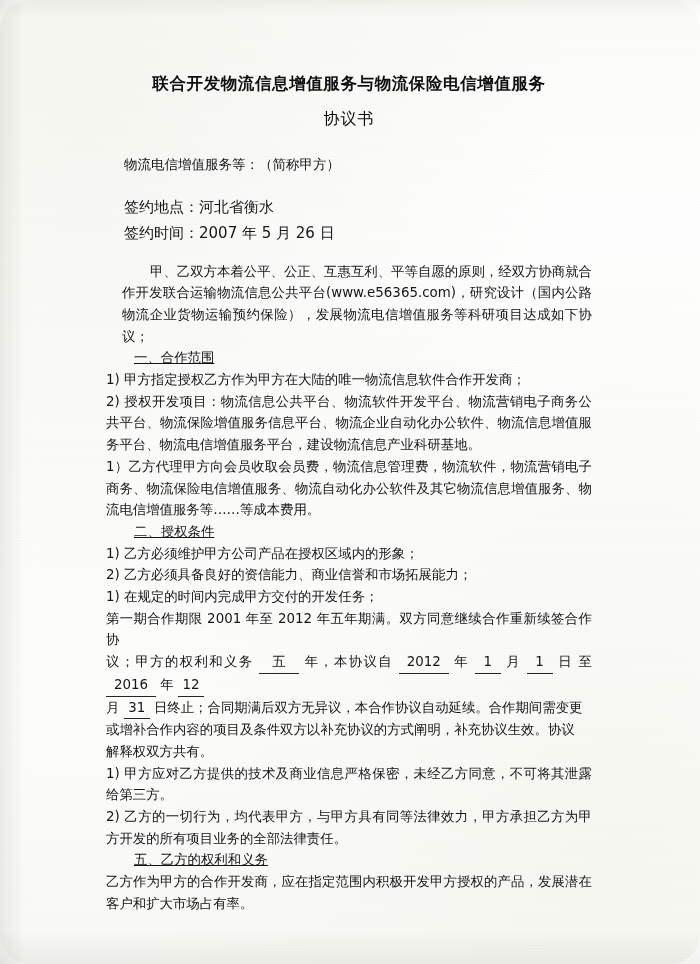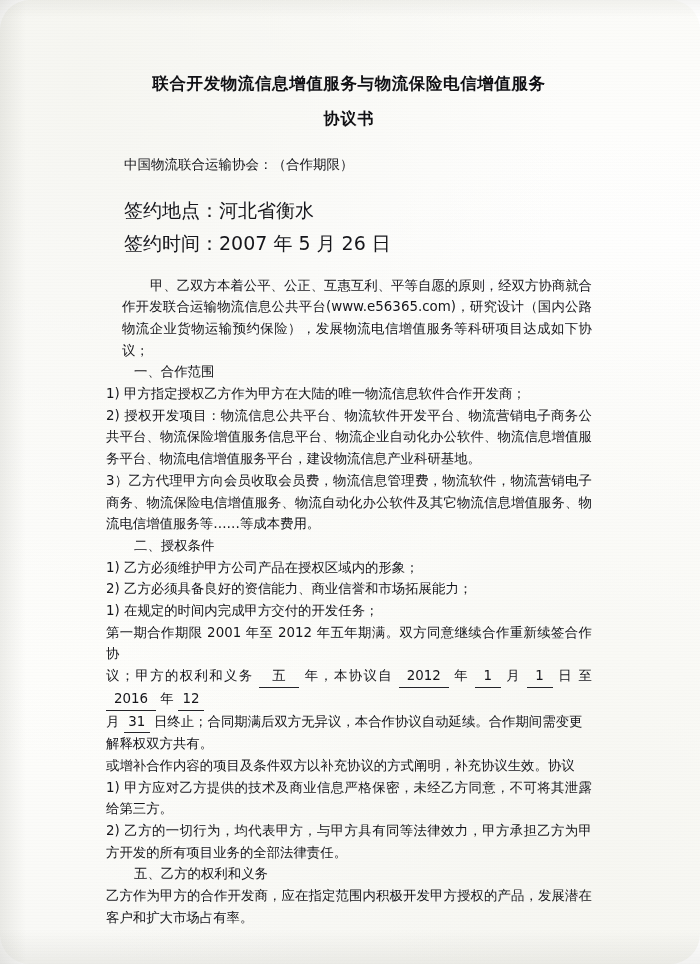--- a/index.html
+++ b/index.html
@@ -45,39 +45,39 @@
     font-family: "DejaVu Sans", sans-serif;
     font-weight: bold;
     font-size: 16.5px;
     letter-spacing: 0.6px;
     line-height: 1.5;
     color: #101014;
     margin: 0 0 2px 0;
   }
   .doc-subtitle {
     text-align: center;
-    font-weight: bold;
+    font-weight: normal;
     font-size: 16px;
     letter-spacing: 1px;
     margin: 12px 0 24px 0;
     color: #101014;
   }
   .party-line {
     font-size: 13.5px;
     line-height: 1.5;
     margin: 0 0 20px 0;
     padding-left: 18px;
     color: #15151a;
   }
   .meta-block {
     padding-left: 18px;
     margin-bottom: 14px;
   }
   .meta-line {
-    font-size: 19px;
+    font-size: 15px;
     line-height: 1.75;
     color: #15151a;
   }
   .body-block {
     margin-top: 8px;
   }
   .para {
     font-size: 13.4px;
     line-height: 1.62;
     margin: 0;
@@ -87,20 +87,21 @@
   .para.indent {
     text-indent: 28px;
     margin-left: 16px;
   }
   .section-head {
     font-size: 13.4px;
     line-height: 1.62;
     margin: 0;
     text-indent: 28px;
     color: #121217;
+    text-decoration: underline;
   }
   .blank {
     display: inline-block;
     min-width: 34px;
     border-bottom: 1px solid #24242a;
     text-align: center;
     padding: 0 3px;
   }
   .blank.wide {
     min-width: 44px;
@@ -133,39 +134,39 @@
 <div class="page">
   <div class="edge-shadow-t"></div>
   <div class="edge-shadow-l"></div>
   <div class="edge-shadow-b"></div>
 
   <div class="content">
 
     <h1 class="doc-title">联合开发物流信息增值服务与物流保险电信增值服务</h1>
     <h2 class="doc-subtitle">协议书</h2>
 
-    <p class="party-line">中国物流联合运输协会：（合作期限）</p>
+    <p class="party-line">物流电信增值服务等：（简称甲方）</p>
 
     <div class="meta-block">
       <div class="meta-line">
         <span>签约地点：</span><span>河北省衡水</span>
       </div>
       <div class="meta-line">
         <span>签约时间：</span><span>2007 年 5 月 26 日</span>
       </div>
     </div>
 
     <div class="body-block">
 
       <p class="para indent">甲、乙双方本着公平、公正、互惠互利、平等自愿的原则，经双方协商就合作开发联合运输物流信息公共平台(www.e56365.com)，研究设计（国内公路物流企业货物运输预约保险），发展物流电信增值服务等科研项目达成如下协议；</p>
 
       <p class="section-head">一、合作范围</p>
       <p class="para">1) 甲方指定授权乙方作为甲方在大陆的唯一物流信息软件合作开发商；</p>
       <p class="para">2) 授权开发项目：物流信息公共平台、物流软件开发平台、物流营销电子商务公共平台、物流保险增值服务信息平台、物流企业自动化办公软件、物流信息增值服务平台、物流电信增值服务平台，建设物流信息产业科研基地。</p>
-      <p class="para">3）乙方代理甲方向会员收取会员费，物流信息管理费，物流软件，物流营销电子商务、物流保险电信增值服务、物流自动化办公软件及其它物流信息增值服务、物流电信增值服务等……等成本费用。</p>
+      <p class="para">1）乙方代理甲方向会员收取会员费，物流信息管理费，物流软件，物流营销电子商务、物流保险电信增值服务、物流自动化办公软件及其它物流信息增值服务、物流电信增值服务等……等成本费用。</p>
 
       <p class="section-head">二、授权条件</p>
       <p class="para">1) 乙方必须维护甲方公司产品在授权区域内的形象；</p>
       <p class="para">2) 乙方必须具备良好的资信能力、商业信誉和市场拓展能力；</p>
       <p class="para">1) 在规定的时间内完成甲方交付的开发任务；</p>
 
       <p class="para">第一期合作期限 2001 年至 2012 年五年期满。双方同意继续合作重新续签合作协</p>
       <p class="para">
         <span>议；甲方的权利和义务</span>
         <span class="blank">五</span>
@@ -178,22 +179,22 @@
         <span>日 至</span>
         <span class="blank wide">2016</span>
         <span>年</span>
         <span class="blank narrow">12</span>
       </p>
       <p class="para">
         <span>月</span>
         <span class="blank narrow">31</span>
         <span>日终止；合同期满后双方无异议，本合作协议自动延续。合作期间需变更</span>
       </p>
+      <p class="para">或增补合作内容的项目及条件双方以补充协议的方式阐明，补充协议生效。协议</p>
       <p class="para">解释权双方共有。</p>
-      <p class="para">或增补合作内容的项目及条件双方以补充协议的方式阐明，补充协议生效。协议</p>
 
       <p class="para">1) 甲方应对乙方提供的技术及商业信息严格保密，未经乙方同意，不可将其泄露给第三方。</p>
       <p class="para">2) 乙方的一切行为，均代表甲方，与甲方具有同等法律效力，甲方承担乙方为甲方开发的所有项目业务的全部法律责任。</p>
 
       <p class="section-head">五、乙方的权利和义务</p>
       <p class="para">乙方作为甲方的合作开发商，应在指定范围内积极开发甲方授权的产品，发展潜在客户和扩大市场占有率。</p>
 
     </div>
   </div>
 

